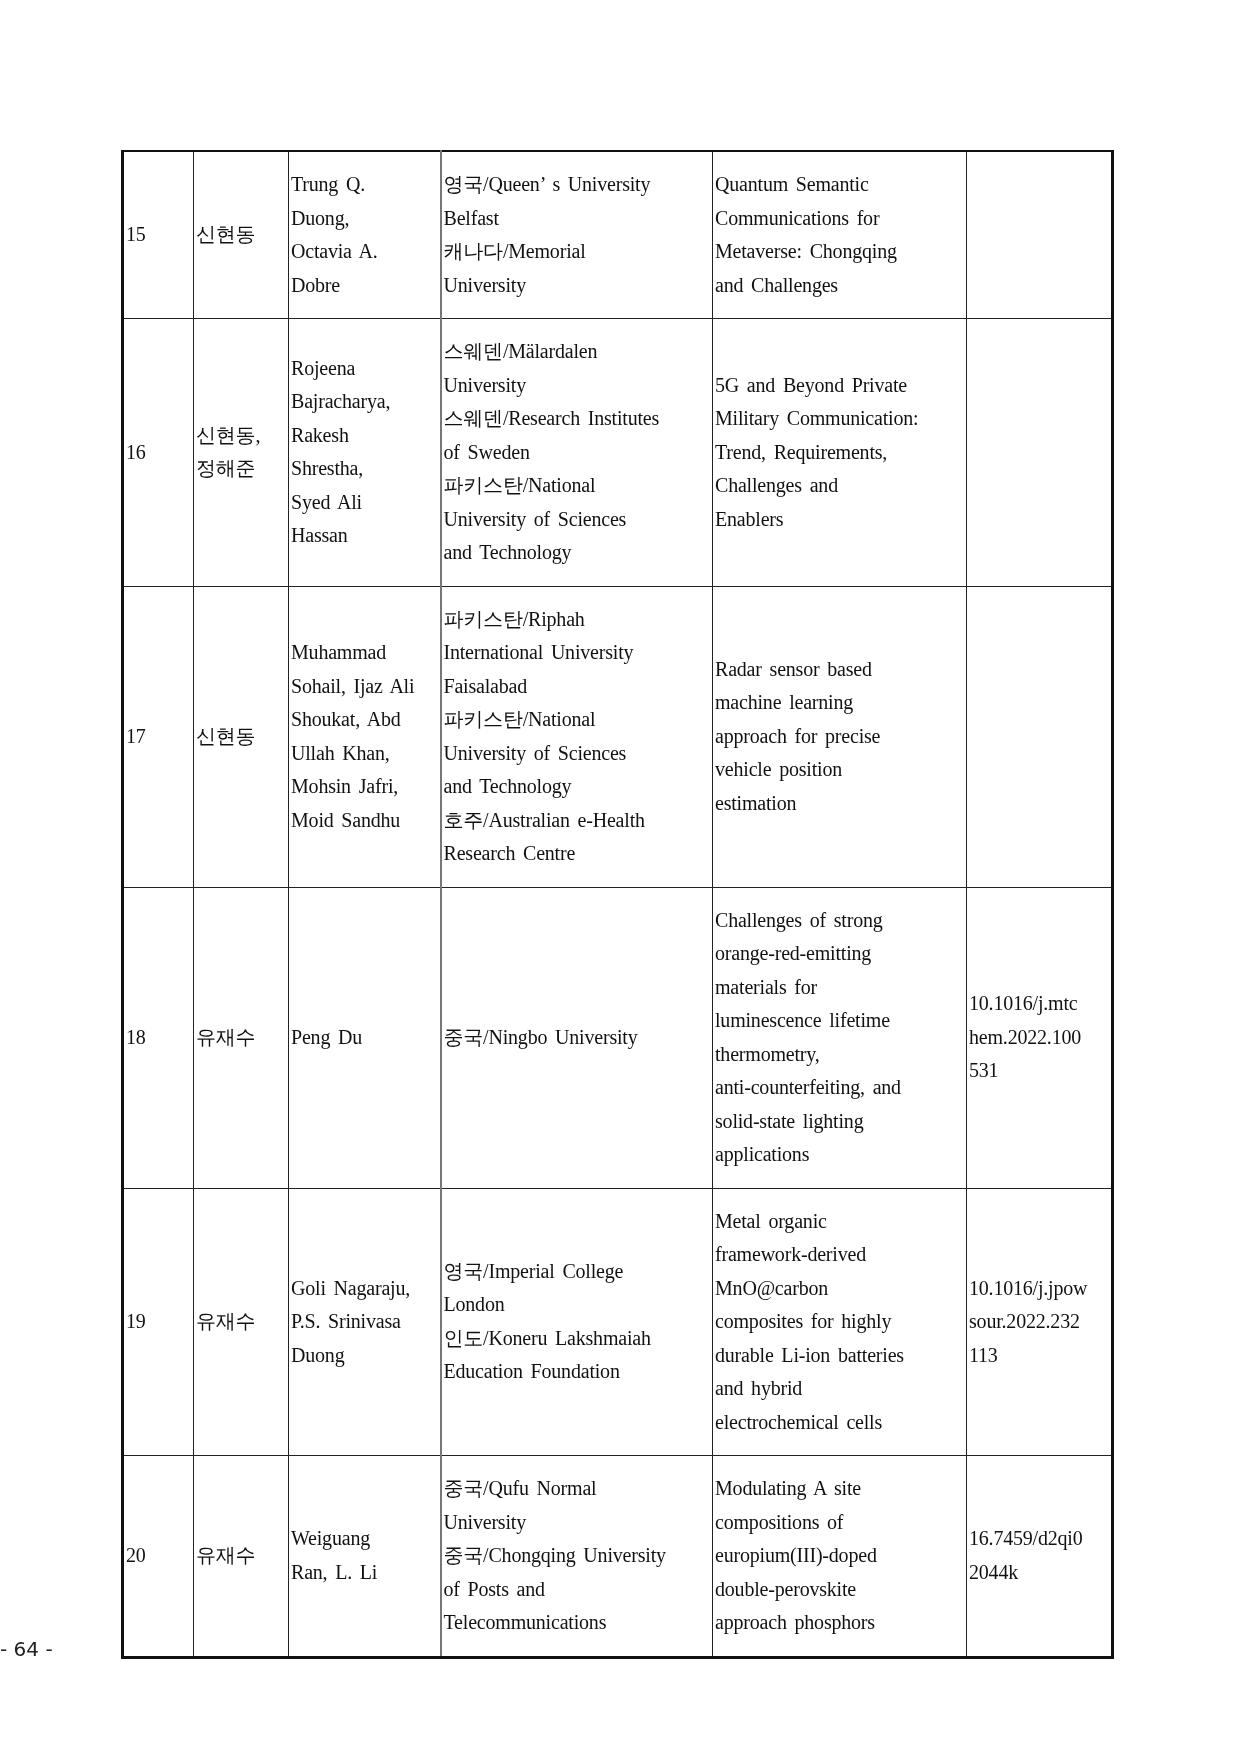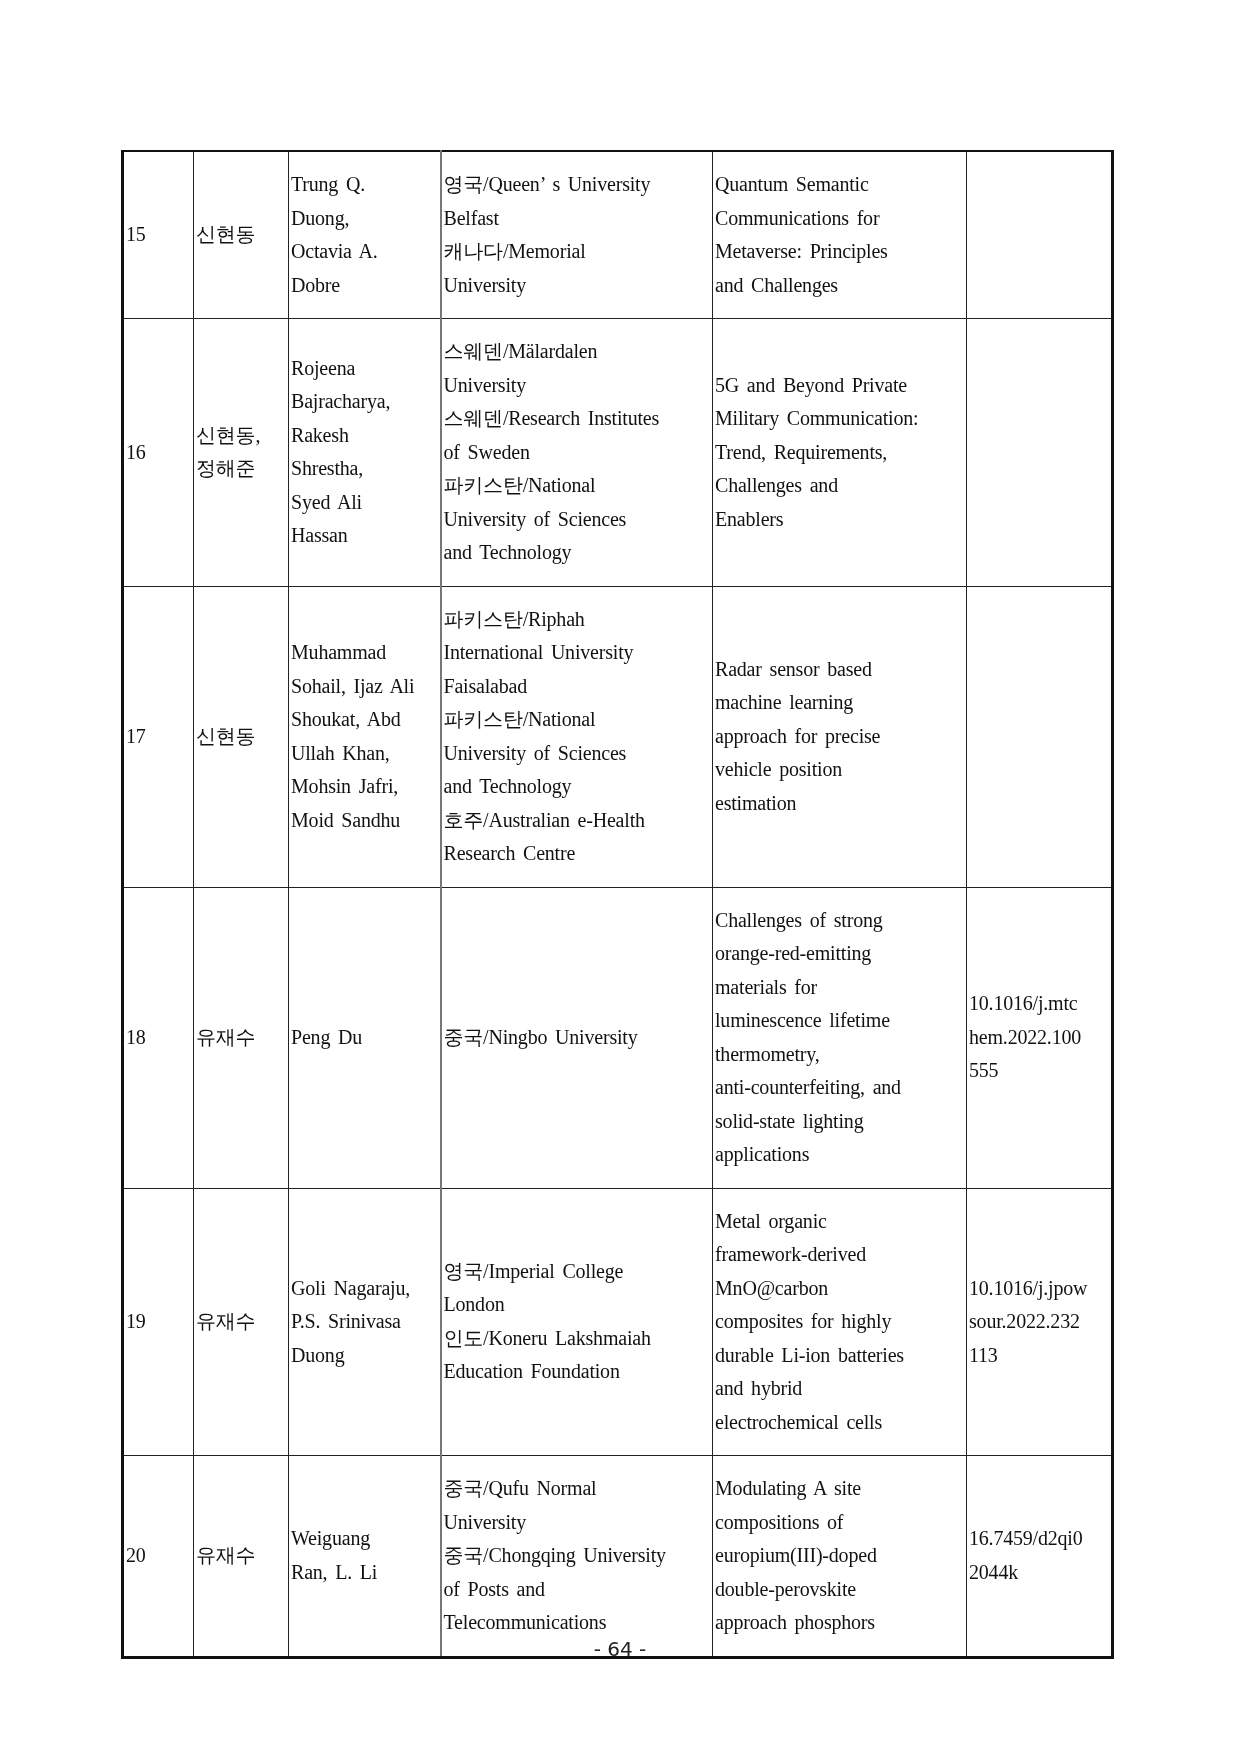--- a/index.html
+++ b/index.html
@@ -25,21 +25,21 @@
     font-size: 20px;
     line-height: 33.5px;
     letter-spacing: -0.2px;
     word-spacing: 3px;
   }
   .page-table td.c-aff { border-left: 2px solid #777; }
   .page-table td.c-doi { border-left: 1px solid #eab308; }
   .ln { display: block; white-space: nowrap; }
   .page-num {
     position: absolute; top: 1637px; left: 0; width: 1240px;
-    text-align: center; font-family: "DejaVu Sans", sans-serif;
+    text-align: left; font-family: "DejaVu Sans", sans-serif;
     font-size: 20px; color: #222;
   }
 </style>
 </head>
 <body>
 
 <table class="page-table">
   <colgroup>
     <col style="width:71px">
     <col style="width:95px">
@@ -64,21 +64,21 @@
         </td>
         <td class="c-aff">
           <span class="ln">영국/Queen’ s University</span>
           <span class="ln">Belfast</span>
           <span class="ln">캐나다/Memorial</span>
           <span class="ln">University</span>
         </td>
         <td class="c-title">
           <span class="ln">Quantum Semantic</span>
           <span class="ln">Communications for</span>
-          <span class="ln">Metaverse: Principles</span>
+          <span class="ln">Metaverse: Chongqing</span>
           <span class="ln">and Challenges</span>
         </td>
         <td class="c-doi"></td>
       </tr>
       <tr style="height: 230px;">
         <td class="c-no">
           <span class="ln">16</span>
         </td>
         <td class="c-res">
           <span class="ln">신현동,</span>
@@ -163,21 +163,21 @@
           <span class="ln">materials for</span>
           <span class="ln">luminescence lifetime</span>
           <span class="ln">thermometry,</span>
           <span class="ln">anti-counterfeiting, and</span>
           <span class="ln">solid-state lighting</span>
           <span class="ln">applications</span>
         </td>
         <td class="c-doi">
           <span class="ln">10.1016/j.mtc</span>
           <span class="ln">hem.2022.100</span>
-          <span class="ln">555</span>
+          <span class="ln">531</span>
         </td>
       </tr>
       <tr style="height: 229px;">
         <td class="c-no">
           <span class="ln">19</span>
         </td>
         <td class="c-res">
           <span class="ln">유재수</span>
         </td>
         <td class="c-auth">

